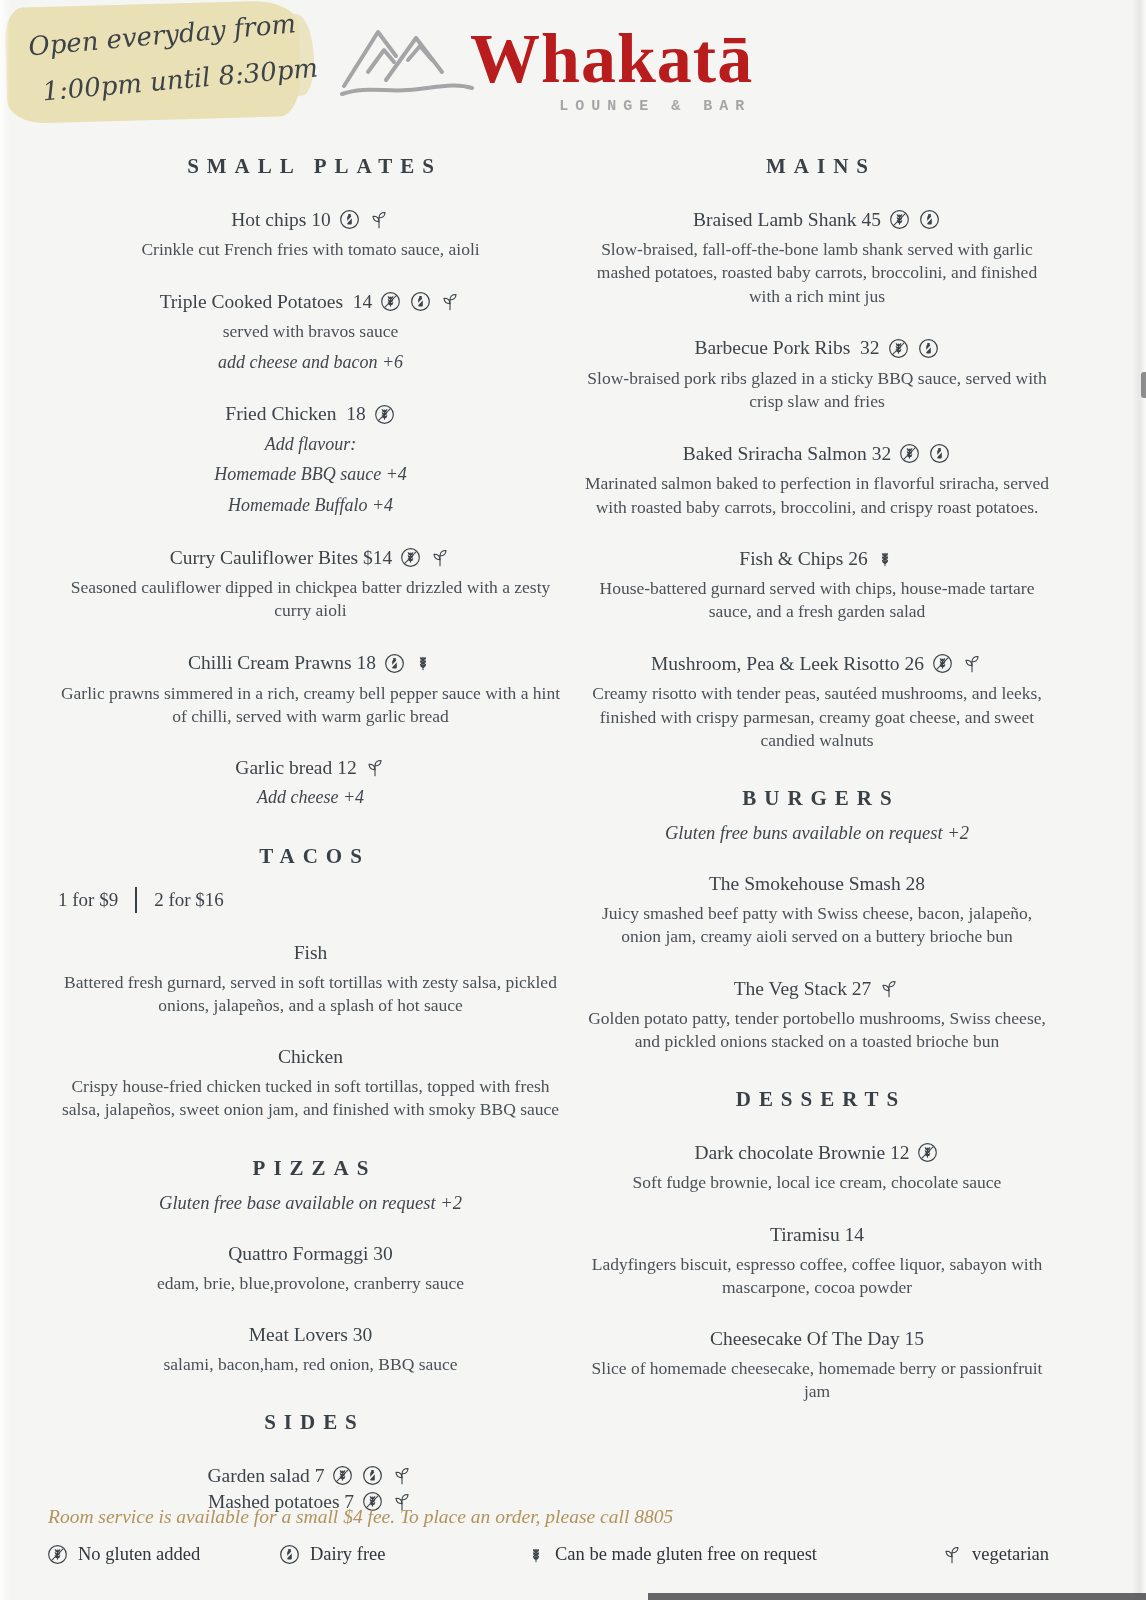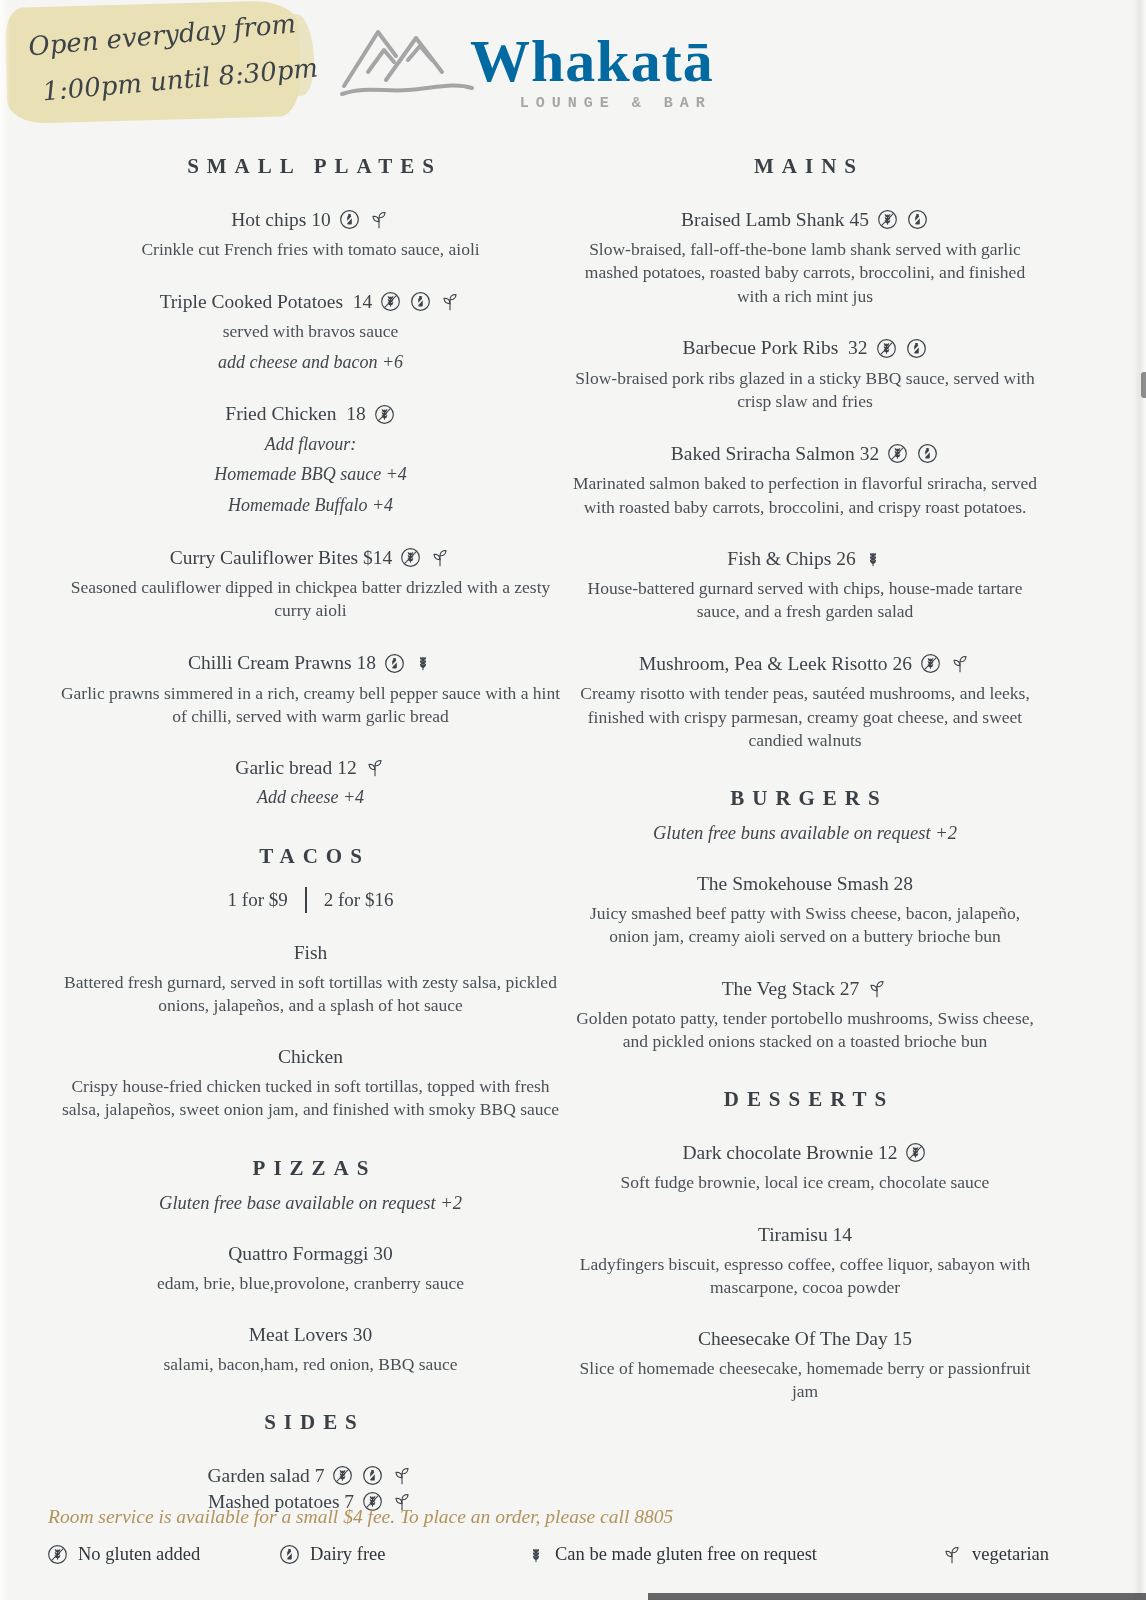--- a/index.html
+++ b/index.html
@@ -23,33 +23,33 @@
   .brush{position:absolute;left:6px;top:4px;width:294px;height:116px;background:#e9e0b5;
     transform:rotate(-1.6deg);
     border-radius:18px 46px 22px 38px / 32px 26px 40px 24px;}
   .brush:after{content:"";position:absolute;right:-14px;top:14px;width:30px;height:82px;background:#e9e0b5;
     border-radius:40% 70% 55% 60%;opacity:.8;}
   .open-hours{position:absolute;left:30px;top:12px;transform:rotate(-5deg);
     font-family:"DejaVu Serif", serif;font-style:italic;font-size:26px;color:#3d4348;line-height:1.75;}
   .open-hours .l2{padding-left:10px;}
   .logo{position:absolute;left:338px;top:8px;display:flex;align-items:flex-start;}
   .logo-mountains{margin-top:6px;}
-  .brand{font-size:60px;font-weight:bold;color:#0369a1;line-height:1;margin:23px 0 0 -6px;letter-spacing:1px;}
+  .brand{font-size:70px;font-weight:bold;color:#b91c1c;line-height:1;margin:16px 0 0 -6px;letter-spacing:1px;}
   .brand-sub{font-family:Liberation Mono, monospace;font-size:15px;font-weight:700;letter-spacing:7px;
     color:#a6a6a8;text-align:right;margin-top:4px;padding-right:2px;}
 
   
   .menu-body{display:flex;padding:2px 36px 0 58px;}
   .menu-column{text-align:center;}
   .col-left{width:505px;}
-  .col-right{width:472px;margin-left:6px;}
+  .col-right{width:472px;margin-left:18px;}
   .menu-section{margin-top:34px;}
   .menu-column .menu-section:first-child{margin-top:12px;}
   .section-title{font-size:21px;font-weight:700;color:#3a4146;letter-spacing:.38em;text-indent:.38em;margin:0;}
-  .section-pricing{font-size:19px;color:#3d4449;margin-top:18px;display:flex;justify-content:center;align-items:center;gap:17px;}
+  .section-pricing{font-size:19px;color:#3d4449;margin-top:18px;display:flex;align-items:center;gap:17px;}
   .pricing-divider{width:2px;height:26px;background:#3a4146;}
   .section-note{font-style:italic;font-size:18.5px;color:#41474c;margin-top:12px;}
   .menu-item{margin-top:29px;}
   .menu-item.compact + .menu-item.compact{margin-top:3px;}
   .item-name{font-size:19.5px;color:#3d4449;display:flex;justify-content:center;align-items:center;gap:7px;}
   .item-name > span:first-child{white-space:pre-wrap;}
   .item-desc{font-size:17.5px;color:#4a5156;line-height:1.33;margin:7px 0 0;}
   .item-italic{font-style:italic;font-size:18px;color:#41474c;line-height:1.3;margin:7px 0 0;}
   .diet-icon{display:inline-block;line-height:0;}
   .diet-icon svg{display:inline-block;vertical-align:middle;}

